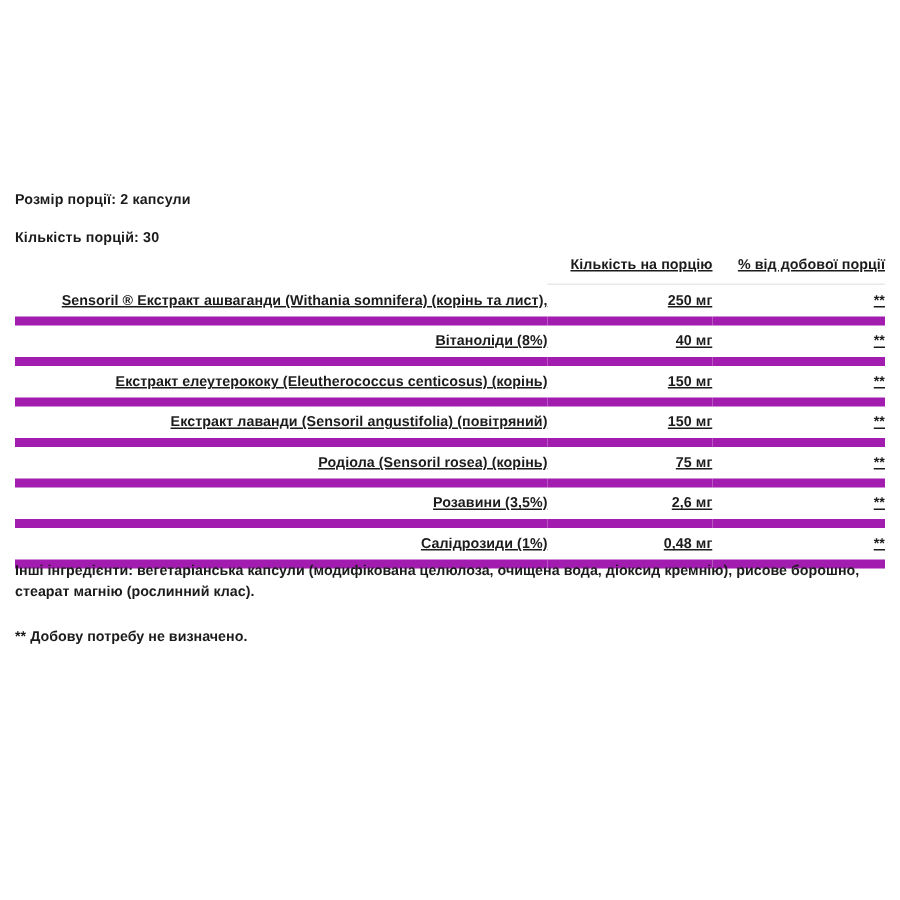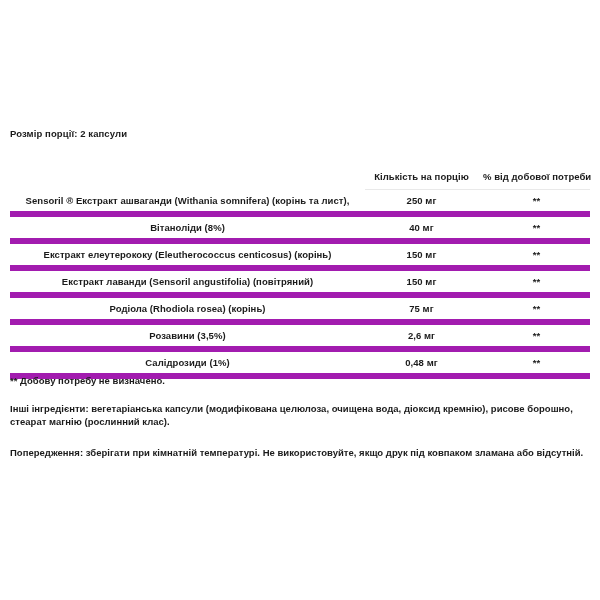--- a/index.html
+++ b/index.html
@@ -52,25 +52,26 @@
   }
 
   .facts-table col.c-name   { width: 355px; }
   .facts-table col.c-amount { width: 110px; }
   .facts-table col.c-dv     { width: 115px; }
 
   .facts-table th,
   .facts-table td {
     padding: 0;
     vertical-align: middle;
-    text-align: center;
+    text-align: right;
     font-size: 9.5px;
     font-weight: 700;
     letter-spacing: 0.05px;
     color: #1b1b1b;
+    text-decoration: underline;
   }
 
   .facts-table thead th {
     height: 26px;
     border-bottom: 1px solid #e9e9e9;
     white-space: nowrap;
   }
   .facts-table thead th.h-name { border-bottom: none; }
 
   .facts-table tbody td {
@@ -107,33 +108,34 @@
   .note.free-from       { margin-bottom: 17px; }
   .note.warning         { margin-bottom: 0; }
 </style>
 </head>
 <body>
 
 <div class="panel">
 
   <div class="serving-block">
     <div class="serving-line">Розмір порції: 2 капсули</div>
+    <div class="serving-line">Кількість порцій: 30</div>
   </div>
 
   <table class="facts-table">
     <colgroup>
       <col class="c-name">
       <col class="c-amount">
       <col class="c-dv">
     </colgroup>
     <thead>
       <tr>
         <th class="h-name"></th>
         <th class="head-amount">Кількість на порцію</th>
-        <th class="head-dv">% від добової потреби</th>
+        <th class="head-dv">% від добової порції</th>
       </tr>
     </thead>
     <tbody>
       <tr>
         <td class="cell-name">Sensoril ® Екстракт ашваганди (Withania somnifera) (корінь та лист),</td>
         <td class="cell-amount">250 мг</td>
         <td class="cell-dv">**</td>
       </tr>
       <tr>
         <td class="cell-name">Вітаноліди (8%)</td>
@@ -144,36 +146,35 @@
         <td class="cell-name">Екстракт елеутерококу (Eleutherococcus centicosus) (корінь)</td>
         <td class="cell-amount">150 мг</td>
         <td class="cell-dv">**</td>
       </tr>
       <tr>
         <td class="cell-name">Екстракт лаванди (Sensoril angustifolia) (повітряний)</td>
         <td class="cell-amount">150 мг</td>
         <td class="cell-dv">**</td>
       </tr>
       <tr>
-        <td class="cell-name">Родіола (Rhodiola rosea) (корінь)</td>
+        <td class="cell-name">Родіола (Sensoril rosea) (корінь)</td>
         <td class="cell-amount">75 мг</td>
         <td class="cell-dv">**</td>
       </tr>
       <tr>
         <td class="cell-name">Розавини (3,5%)</td>
         <td class="cell-amount">2,6 мг</td>
         <td class="cell-dv">**</td>
       </tr>
       <tr>
         <td class="cell-name">Салідрозиди (1%)</td>
         <td class="cell-amount">0,48 мг</td>
         <td class="cell-dv">**</td>
       </tr>
     </tbody>
   </table>
 
   <div class="notes">
+    <div class="note other-ingr">Інші інгредієнти: вегетаріанська капсули (модифікована целюлоза, очищена вода, діоксид кремнію), рисове борошно, стеарат магнію (рослинний клас).</div>
     <div class="note footnote">** Добову потребу не визначено.</div>
-    <div class="note other-ingr">Інші інгредієнти: вегетаріанська капсули (модифікована целюлоза, очищена вода, діоксид кремнію), рисове борошно, стеарат магнію (рослинний клас).</div>
-    <div class="note warning">Попередження: зберігати при кімнатній температурі. Не використовуйте, якщо друк під ковпаком зламана або відсутній.</div>
   </div>
 
 </div>
 
 </body></html>

